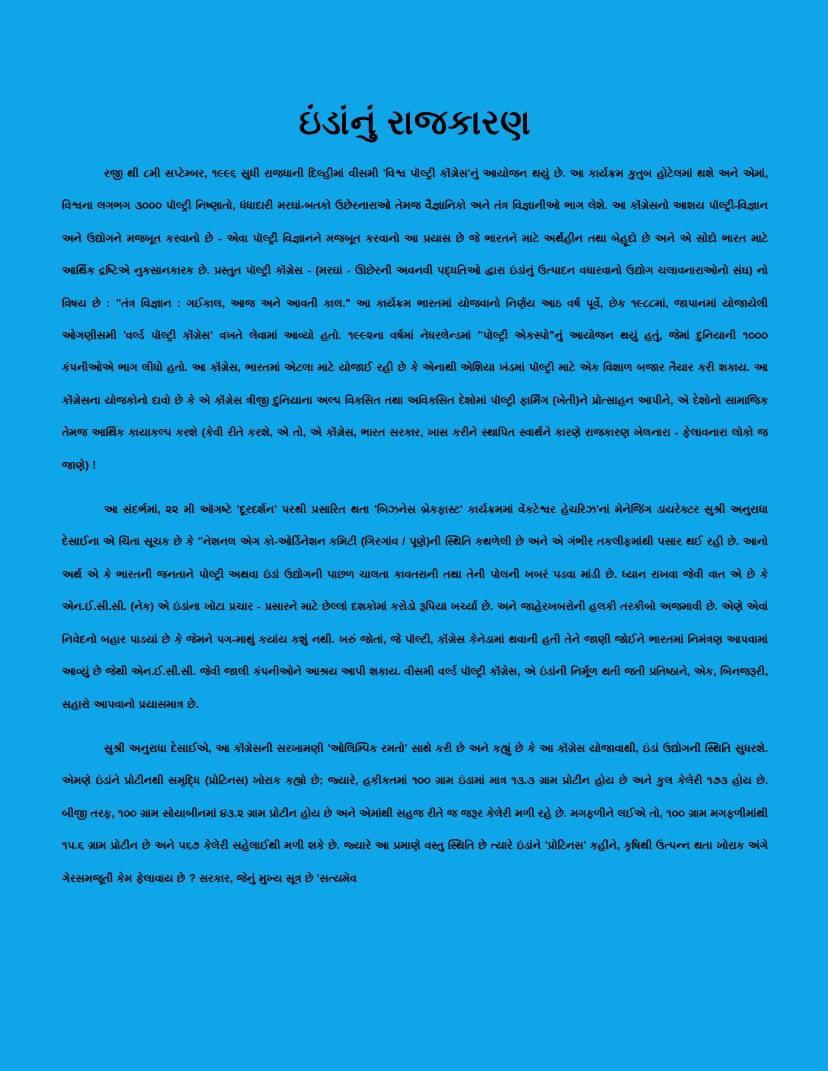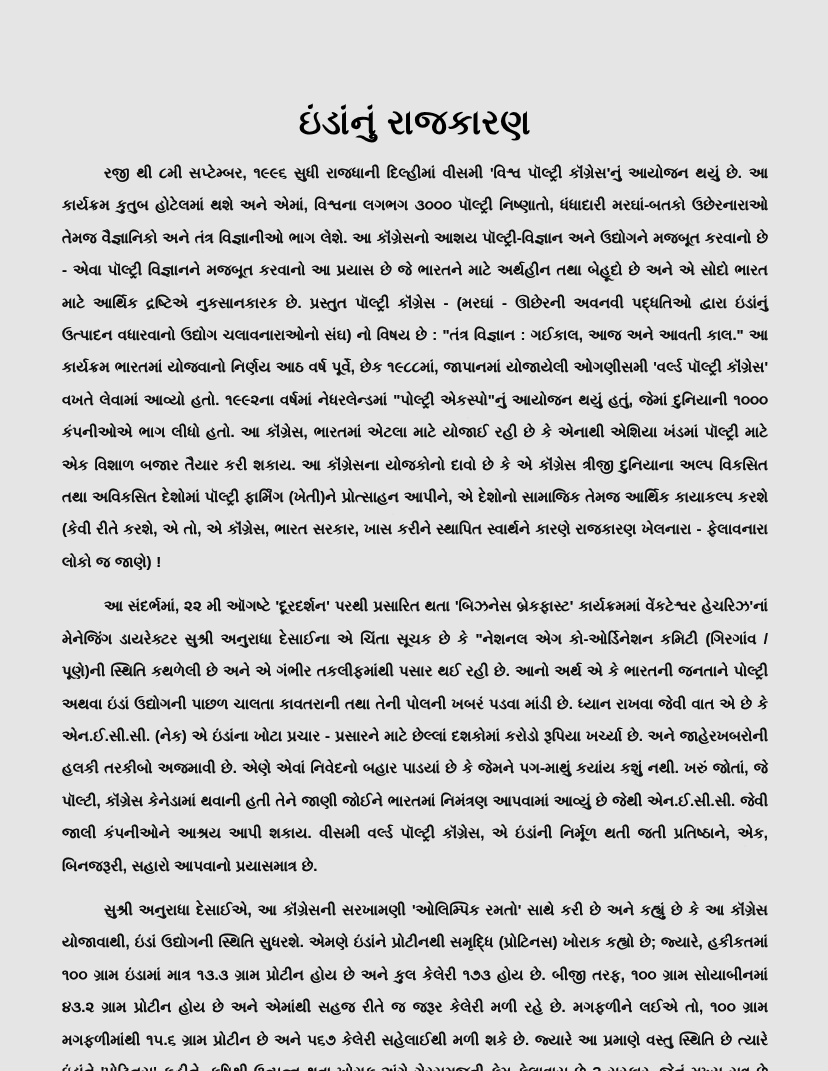--- a/index.html
+++ b/index.html
@@ -12,21 +12,21 @@
     height: 1071px;
     position: relative;
     overflow: hidden;
     font-family: "Liberation Serif", "DejaVu Serif", serif;
     color: #0a0a0a;
   }
 
   .page {
     position: absolute;
     inset: 0;
-    background: #e5e5e5;
+    background: #0ea5e9;
     padding: 0;
   }
 
   
   .speckle {
     position: absolute;
     inset: 0;
     pointer-events: none;
     opacity: 0.5;
     background:
@@ -73,21 +73,21 @@
 
   .body-text {
     padding-top: 18px;
   }
 
   p.para {
     margin: 0;
     text-align: justify;
     text-justify: inter-word;
     text-indent: 42px;
-    font-size: 15px;
+    font-size: 11px;
     line-height: 32.4px;
     font-family: "Liberation Sans", "DejaVu Sans", sans-serif;
     font-weight: 600;
     color: #0d0d0d;
     word-spacing: 0.5px;
     hyphens: none;
   }
   p.para + p.para {
     margin-top: 12px;
   }

